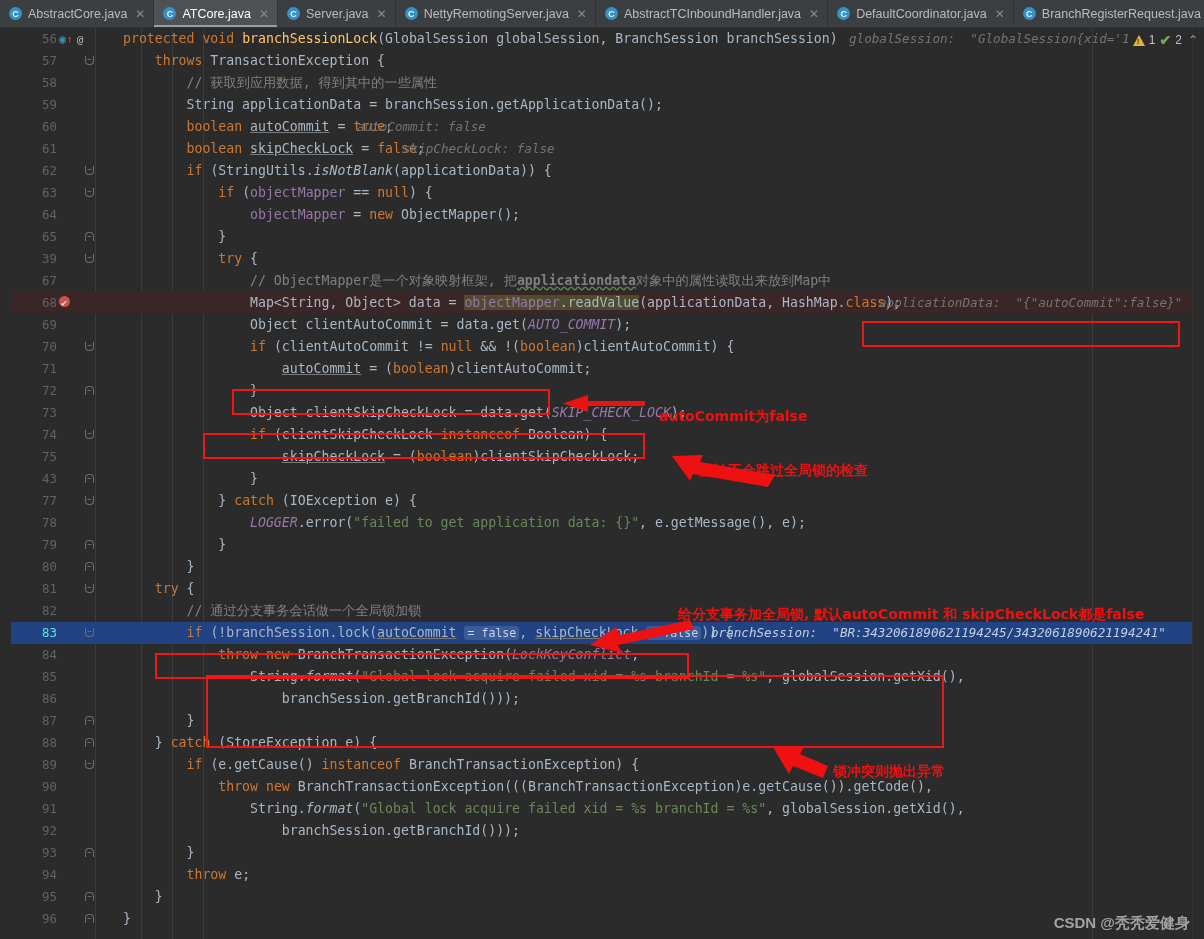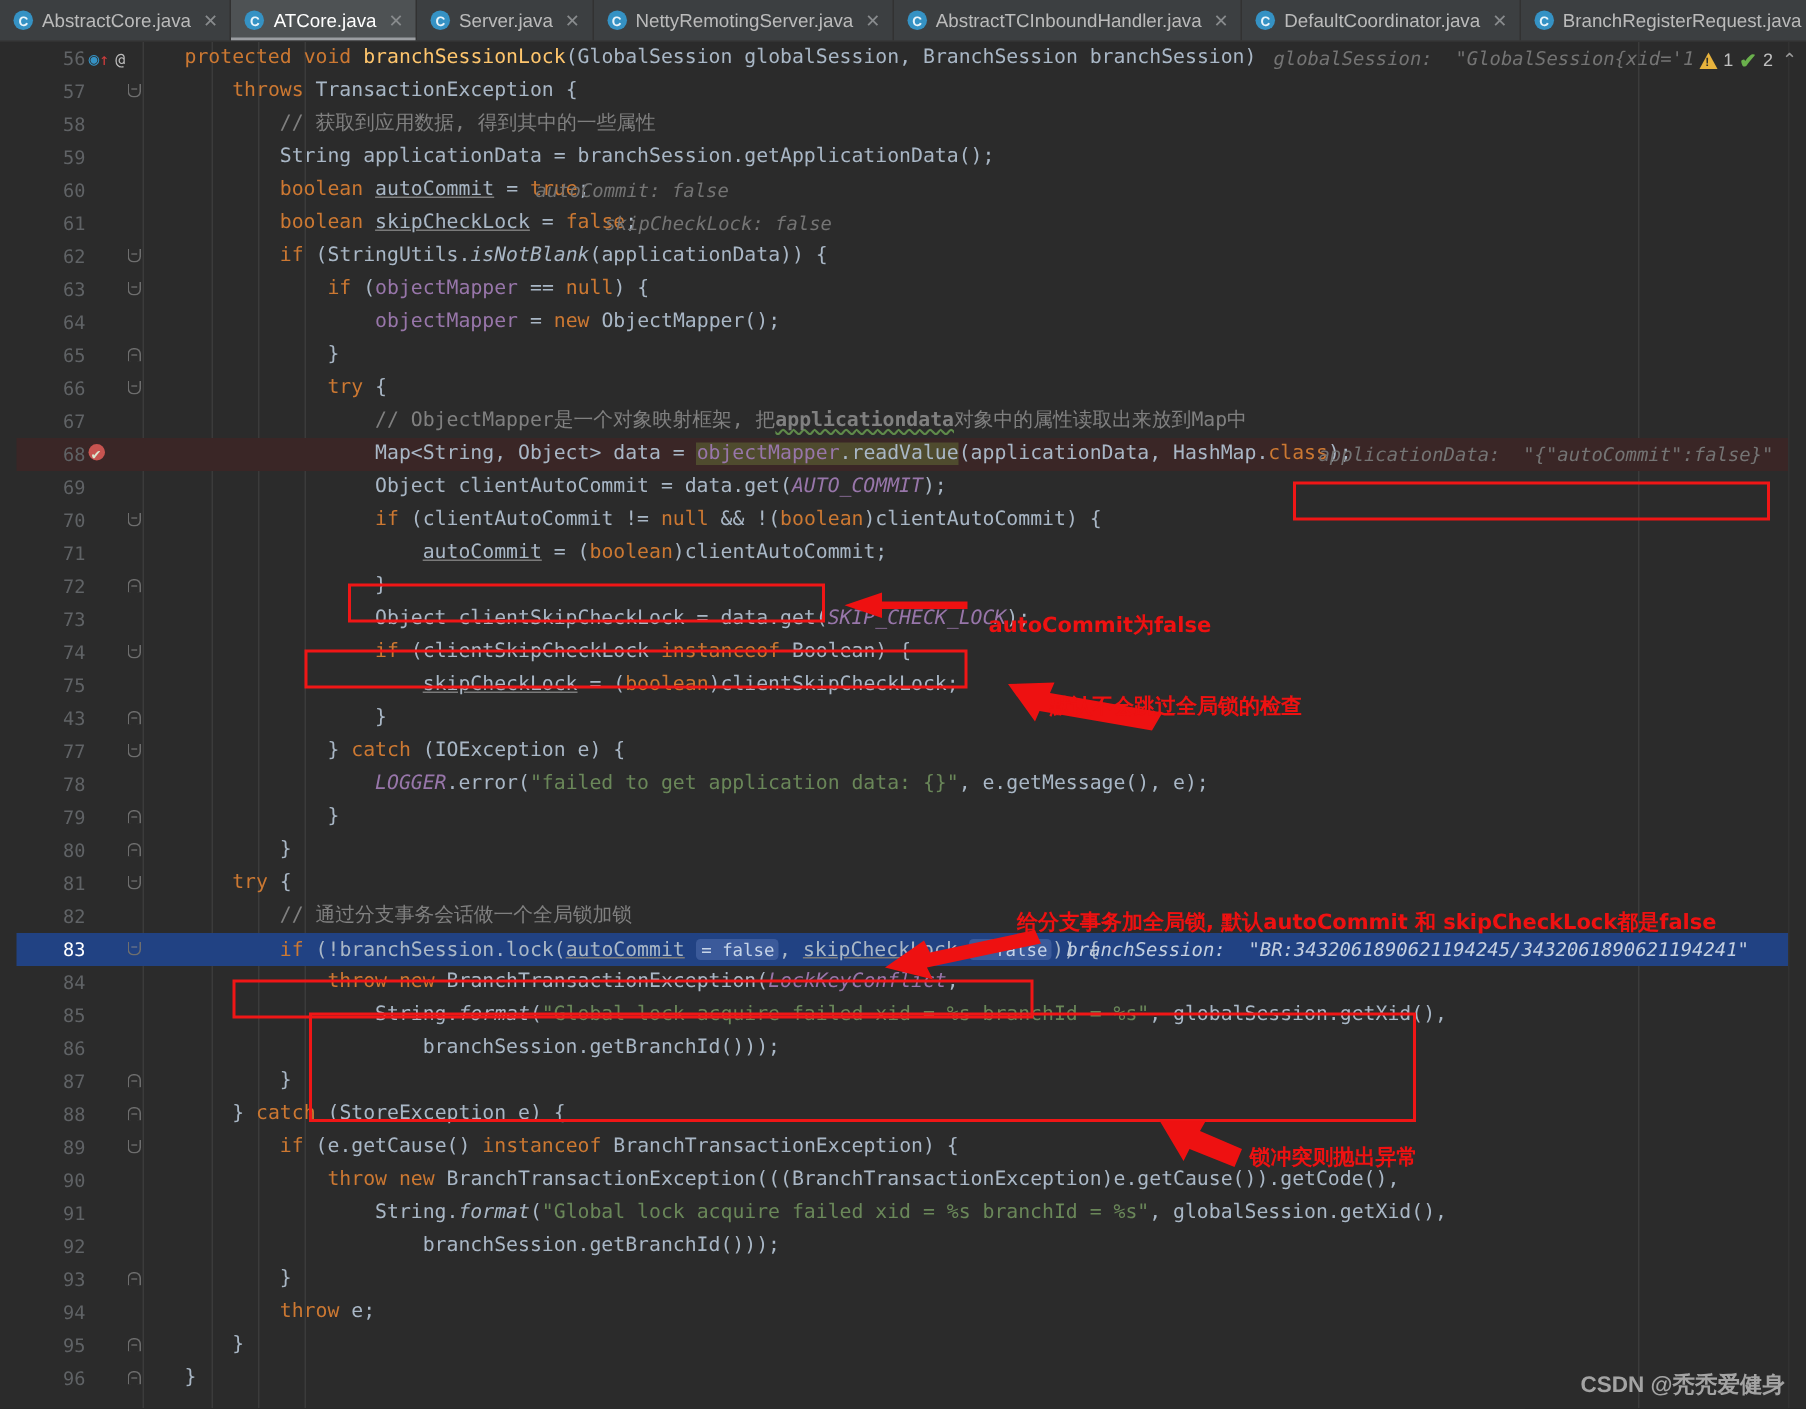--- a/index.html
+++ b/index.html
@@ -91,21 +91,21 @@
 
   .gutter-num {
     position: absolute;
     left: 0; top: 0;
     width: 46px;
     text-align: right;
     color: #606366;
     font-size: 12.4px;
     line-height: 22px;
   }
-  .line.hl .gutter-num { color: #ffffff; }
+  .line.hl .gutter-num { color: #5eead4; }
   .gutter-marks {
     position: absolute;
     left: 48px; top: 0;
     width: 48px;
     height: 22px;
     line-height: 22px;
     font-size: 11px;
     color: #9a9a9a;
   }
   .fold {
@@ -293,21 +293,21 @@
       <div class="line"><div class="gutter-num">56</div><div class="gutter-marks"><span style="color:#3592c4;font-size:12px;">◉</span><span style="color:#cc3c3c;font-size:11px;">↑</span><span style="color:#bcbcbc;margin-left:4px;">@</span></div><div class="code-text"><span class="kw">protected</span> <span class="kw">void</span> <span class="fn">branchSessionLock</span><span class="txt">(GlobalSession globalSession, BranchSession branchSession)</span></div><span class="hint" style="position: absolute; left: 838px; top: 0px; line-height: 22px;">globalSession:  "GlobalSession{xid='1</span></div>
       <div class="line"><div class="gutter-num">57</div><div class="fold open"></div><div class="code-text">    <span class="kw">throws</span> <span class="txt">TransactionException {</span></div></div>
       <div class="line"><div class="gutter-num">58</div><div class="code-text">        <span class="cmt">// 获取到应用数据, 得到其中的一些属性</span></div></div>
       <div class="line"><div class="gutter-num">59</div><div class="code-text">        <span class="txt">String applicationData = branchSession.getApplicationData();</span></div></div>
       <div class="line"><div class="gutter-num">60</div><div class="code-text">        <span class="kw">boolean</span> <span class="txt und">autoCommit</span> <span class="txt">=</span> <span class="kw">true</span><span class="txt">;</span></div><span class="hint" style="position: absolute; left: 346px; top: 0px; line-height: 22px;">autoCommit: false</span></div>
       <div class="line"><div class="gutter-num">61</div><div class="code-text">        <span class="kw">boolean</span> <span class="txt und">skipCheckLock</span> <span class="txt">=</span> <span class="kw">false</span><span class="txt">;</span></div><span class="hint" style="position: absolute; left: 392px; top: 0px; line-height: 22px;">skipCheckLock: false</span></div>
       <div class="line"><div class="gutter-num">62</div><div class="fold open"></div><div class="code-text">        <span class="kw">if</span> <span class="txt">(StringUtils.</span><span class="sfn">isNotBlank</span><span class="txt">(applicationData)) {</span></div></div>
       <div class="line"><div class="gutter-num">63</div><div class="fold open"></div><div class="code-text">            <span class="kw">if</span> <span class="txt">(</span><span class="fld">objectMapper</span> <span class="txt">==</span> <span class="kw">null</span><span class="txt">) {</span></div></div>
       <div class="line"><div class="gutter-num">64</div><div class="code-text">                <span class="fld">objectMapper</span> <span class="txt">=</span> <span class="kw">new</span> <span class="txt">ObjectMapper();</span></div></div>
       <div class="line"><div class="gutter-num">65</div><div class="fold close"></div><div class="code-text">            <span class="txt">}</span></div></div>
-      <div class="line"><div class="gutter-num">66</div><div class="fold open"></div><div class="code-text">            <span class="kw">try</span> <span class="txt">{</span></div></div>
+      <div class="line"><div class="gutter-num">39</div><div class="fold open"></div><div class="code-text">            <span class="kw">try</span> <span class="txt">{</span></div></div>
       <div class="line"><div class="gutter-num">67</div><div class="code-text">                <span class="cmt">// ObjectMapper是一个对象映射框架, 把<span class="err">applicationdata</span>对象中的属性读取出来放到Map中</span></div></div>
       <div class="line bp"><div class="gutter-num">68</div><div class="gutter-marks"><span style="display:inline-block;width:11px;height:11px;border-radius:50%;background:#c75450;position:relative;top:1px;"></span><span style="color:#d9e8d0;position:relative;left:-9px;font-size:10px;">✔</span></div><div class="code-text">                <span class="txt">Map&lt;String, Object&gt; data = </span><span class="sel"><span class="fld">objectMapper</span><span class="txt">.</span><span class="txt">readValue</span></span><span class="txt">(applicationData, HashMap.</span><span class="kw">class</span><span class="txt">);</span></div><span class="hint" style="position: absolute; left: 868px; top: 0px; line-height: 22px;">applicationData:  "{"autoCommit":false}"</span></div>
       <div class="line"><div class="gutter-num">69</div><div class="code-text">                <span class="txt">Object clientAutoCommit = data.get(</span><span class="sfld">AUTO_COMMIT</span><span class="txt">);</span></div></div>
       <div class="line"><div class="gutter-num">70</div><div class="fold open"></div><div class="code-text">                <span class="kw">if</span> <span class="txt">(clientAutoCommit !=</span> <span class="kw">null</span> <span class="txt">&amp;&amp; !(</span><span class="kw">boolean</span><span class="txt">)clientAutoCommit) {</span></div></div>
       <div class="line"><div class="gutter-num">71</div><div class="code-text">                    <span class="txt und">autoCommit</span> <span class="txt">= (</span><span class="kw">boolean</span><span class="txt">)clientAutoCommit;</span></div></div>
       <div class="line"><div class="gutter-num">72</div><div class="fold close"></div><div class="code-text">                <span class="txt">}</span></div></div>
       <div class="line"><div class="gutter-num">73</div><div class="code-text">                <span class="txt">Object clientSkipCheckLock = data.get(</span><span class="sfld">SKIP_CHECK_LOCK</span><span class="txt">);</span></div></div>
       <div class="line"><div class="gutter-num">74</div><div class="fold open"></div><div class="code-text">                <span class="kw">if</span> <span class="txt">(clientSkipCheckLock</span> <span class="kw">instanceof</span> <span class="txt">Boolean) {</span></div></div>
       <div class="line"><div class="gutter-num">75</div><div class="code-text">                    <span class="txt und">skipCheckLock</span> <span class="txt">= (</span><span class="kw">boolean</span><span class="txt">)clientSkipCheckLock;</span></div></div>
       <div class="line"><div class="gutter-num">43</div><div class="fold close"></div><div class="code-text">                <span class="txt">}</span></div></div>

